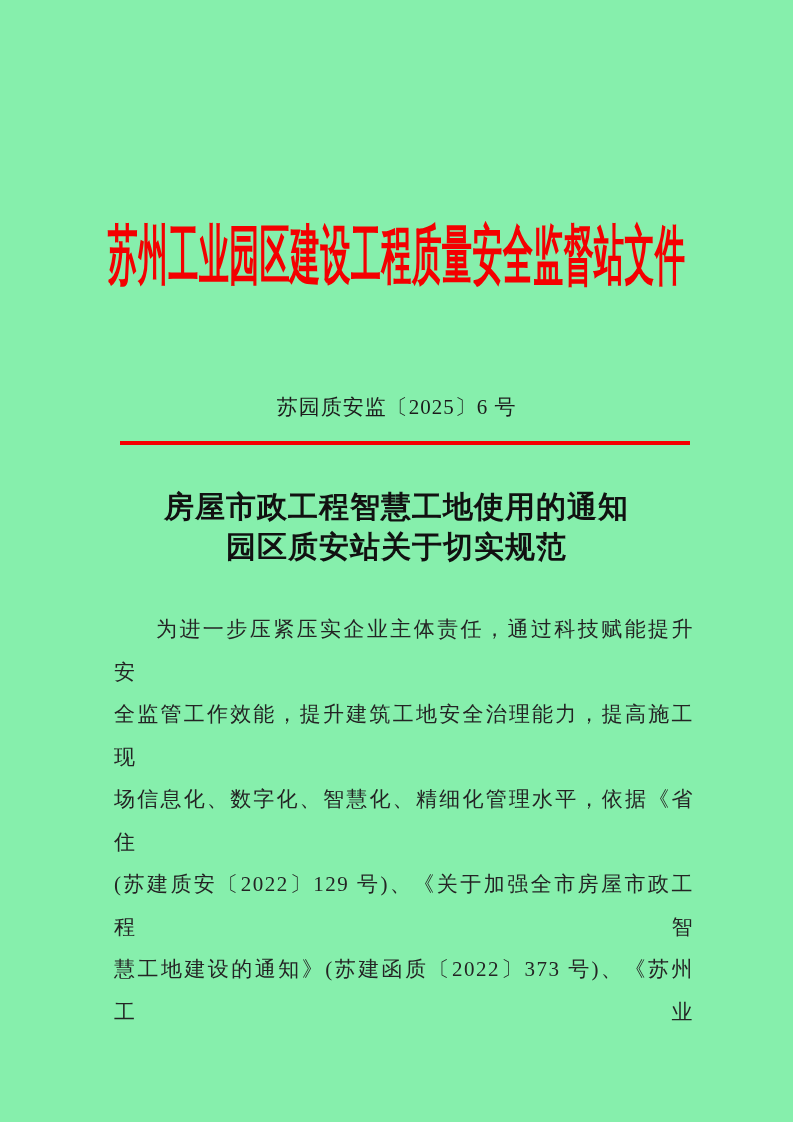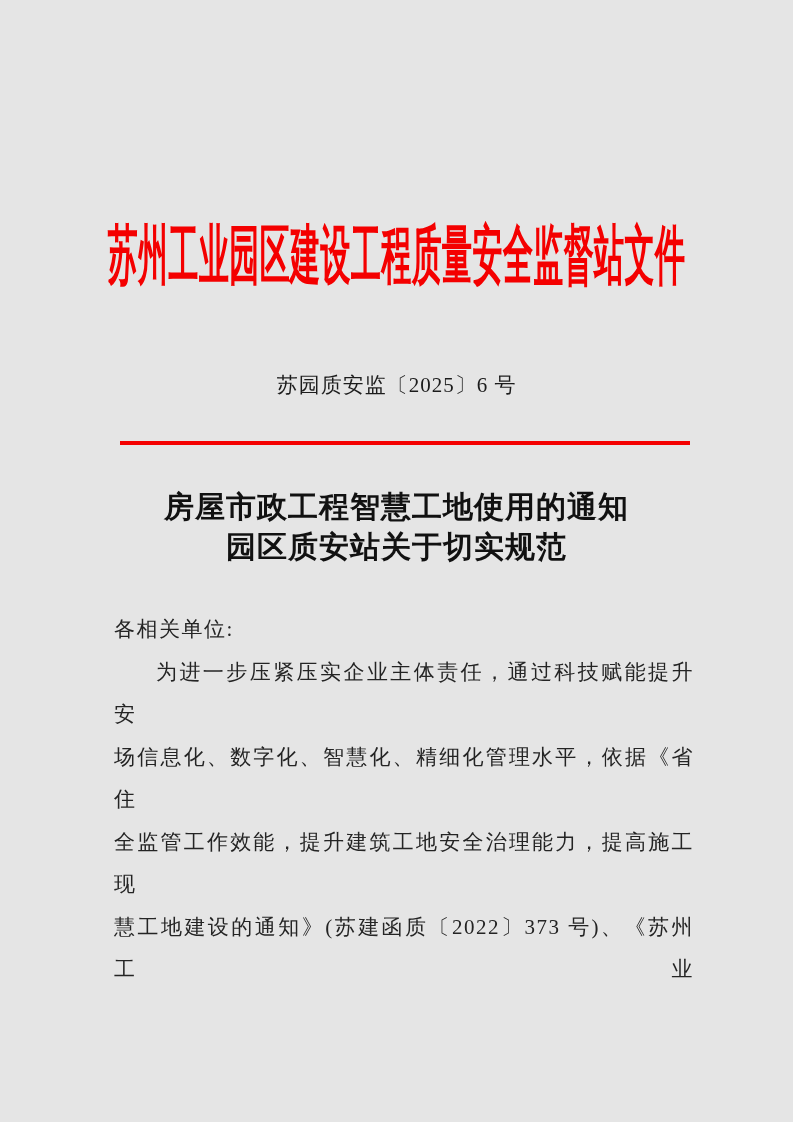--- a/index.html
+++ b/index.html
@@ -6,37 +6,37 @@
     --accent-red:#f40000;
     --text-color:#1c1c1c;
   }
   *{margin:0;padding:0;box-sizing:border-box;}
   html,body{background:#ffffff;}
   body{
     font-family:"Liberation Serif","DejaVu Serif",serif;
     width:793px;height:1122px;position:relative;overflow:hidden;
   }
   .page{
-    position:absolute;inset:0;background:#e5e5e5;
+    position:absolute;inset:0;background:#86efac;
   }
   
   .letterhead{
     position:absolute;top:222px;left:0;width:100%;height:68px;
     display:flex;justify-content:center;align-items:center;
   }
   .letterhead span{
     display:inline-block;
     font-size:30px;font-weight:bold;letter-spacing:0.4px;
     color:var(--accent-red);
     transform:scaleY(2.15);transform-origin:center center;
     white-space:nowrap;
   }
   
   .doc-number{
-    position:absolute;top:372px;left:0;width:100%;
+    position:absolute;top:394px;left:0;width:100%;
     text-align:center;font-size:21px;line-height:26px;
     color:var(--text-color);letter-spacing:1px;
   }
   
   .red-line{
     position:absolute;top:441px;left:120px;width:570px;height:4px;
     background:var(--accent-red);
   }
   
   .doc-title{
@@ -76,21 +76,21 @@
   <div class="doc-number">苏园质安监〔2025〕6 号</div>
 
   <div class="red-line"></div>
 
   <div class="doc-title">
     <div>房屋市政工程智慧工地使用的通知</div>
     <div>园区质安站关于切实规范</div>
   </div>
 
   <div class="body-block">
-    <div class="p-line">各相关单位:</div>
     <div class="p-line justify indent">为进一步压紧压实企业主体责任，通过科技赋能提升安</div>
+    <div class="p-line justify">全监管工作效能，提升建筑工地安全治理能力，提高施工现</div>
     <div class="p-line justify">场信息化、数字化、智慧化、精细化管理水平，依据《省住</div>
-    <div class="p-line justify">全监管工作效能，提升建筑工地安全治理能力，提高施工现</div>
+    <div class="p-line justify">(苏建质安〔2022〕129 号)、《关于加强全市房屋市政工程智</div>
     <div class="p-line justify">慧工地建设的通知》(苏建函质〔2022〕373 号)、《苏州工业</div>
 
   </div>
 
 </div>
 
 </body></html>

